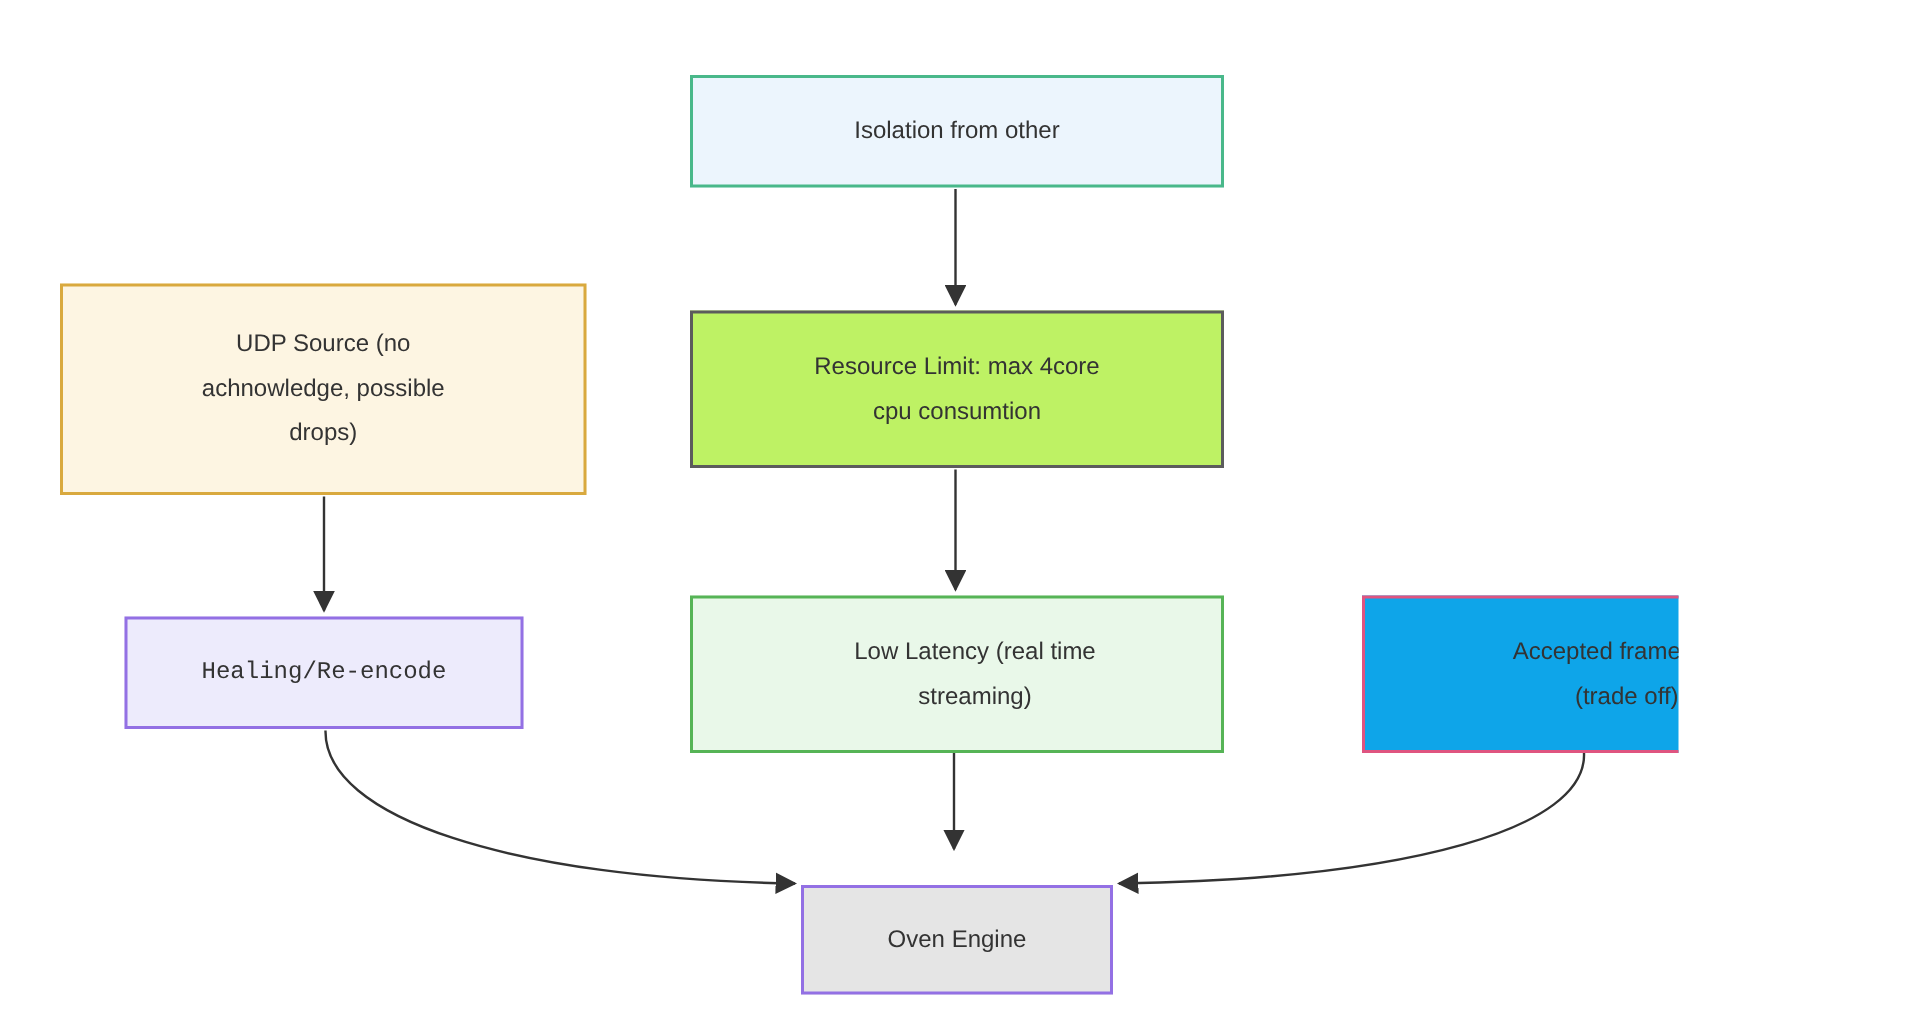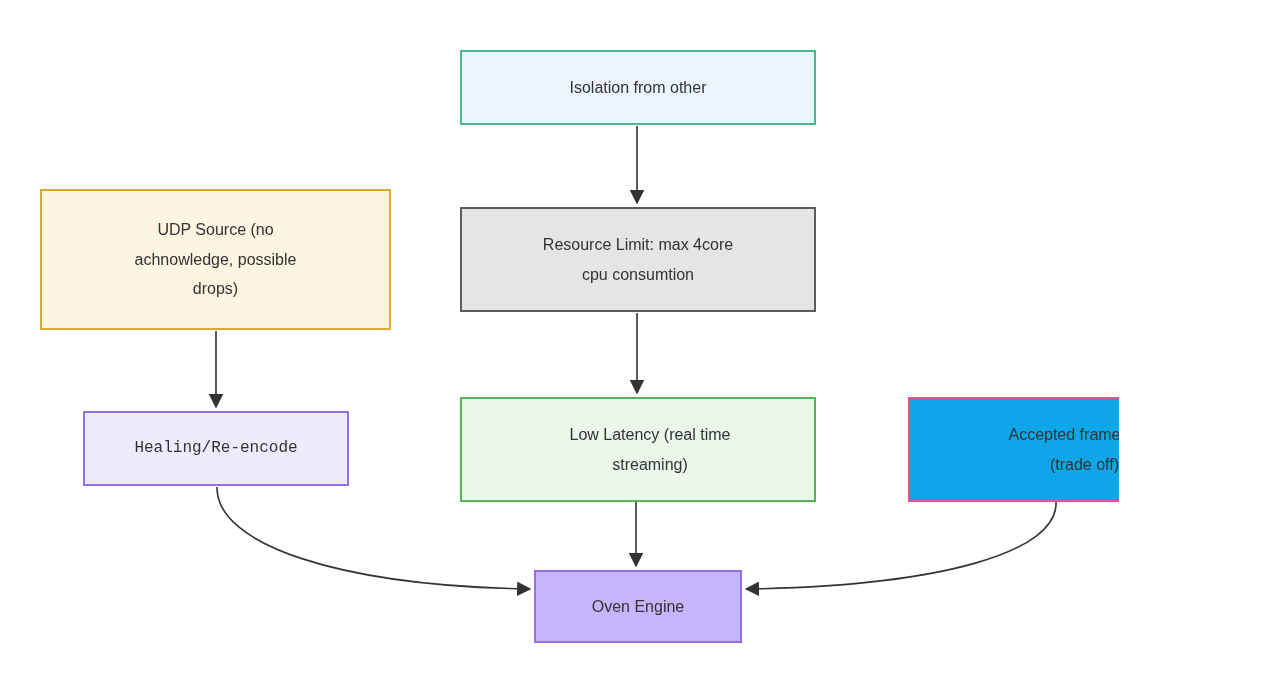--- a/index.html
+++ b/index.html
@@ -77,36 +77,36 @@
   <div class="node n-isolation" style="background: rgb(236, 245, 253); border-color: rgb(73, 184, 138);">
     <div class="label">Isolation from other</div>
   </div>
 
   <div class="node n-udp" style="background: rgb(253, 245, 226); border-color: rgb(217, 169, 62);">
     <div class="label">UDP Source (no
 achnowledge, possible
 drops)</div>
   </div>
 
-  <div class="node n-resource" style="background: #e5e5e5; border-color: rgb(92, 92, 92);">
+  <div class="node n-resource" style="background: #bef264; border-color: rgb(92, 92, 92);">
     <div class="label">Resource Limit: max 4core
 cpu consumtion</div>
   </div>
 
   <div class="node n-healing" style="background: rgb(237, 235, 252); border-color: rgb(147, 112, 228);">
     <div class="label">Healing/Re-encode</div>
   </div>
 
   <div class="node n-lowlatency" style="background: rgb(233, 248, 233); border-color: rgb(86, 180, 86);">
     <div class="label">Low Latency (real time
 streaming)</div>
   </div>
 
   <div class="node n-accepted" style="background: #0ea5e9; border-color: rgb(223, 84, 128); margin-left: 28px;">
     <div class="label">Accepted framedrops
 (trade off)</div>
   </div>
 
-  <div class="node n-oven" style="background: #c4b5fd; border-color: rgb(147, 112, 228);">
+  <div class="node n-oven" style="background: #e5e5e5; border-color: rgb(147, 112, 228); margin-top: 20px;">
     <div class="label">Oven Engine</div>
   </div>
 
 </div>
 
 </body></html>

